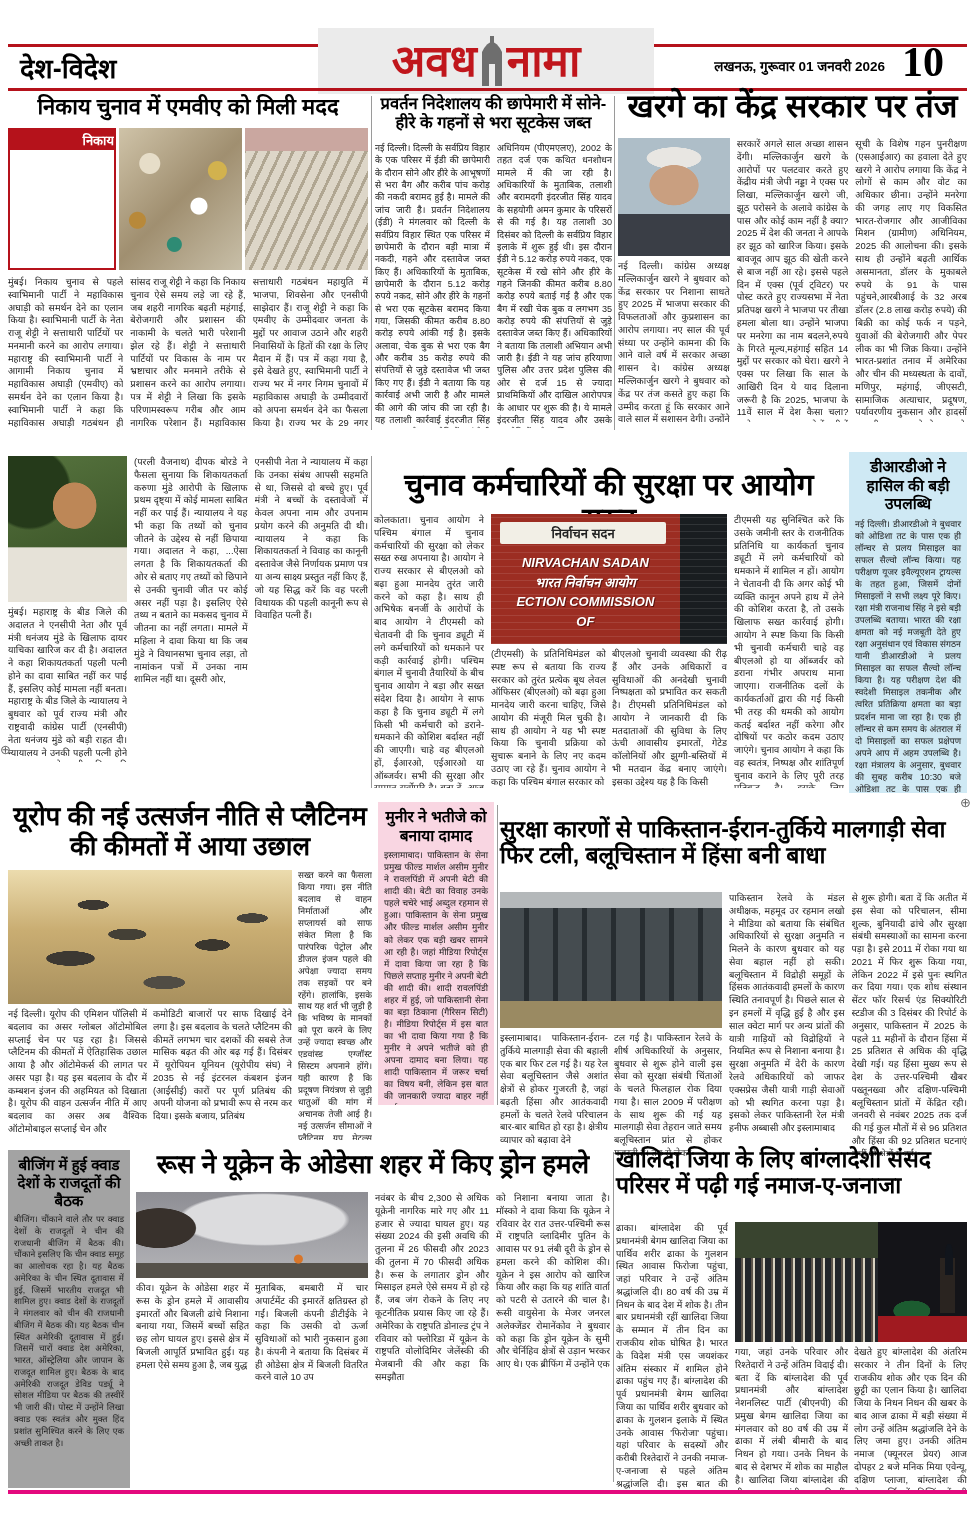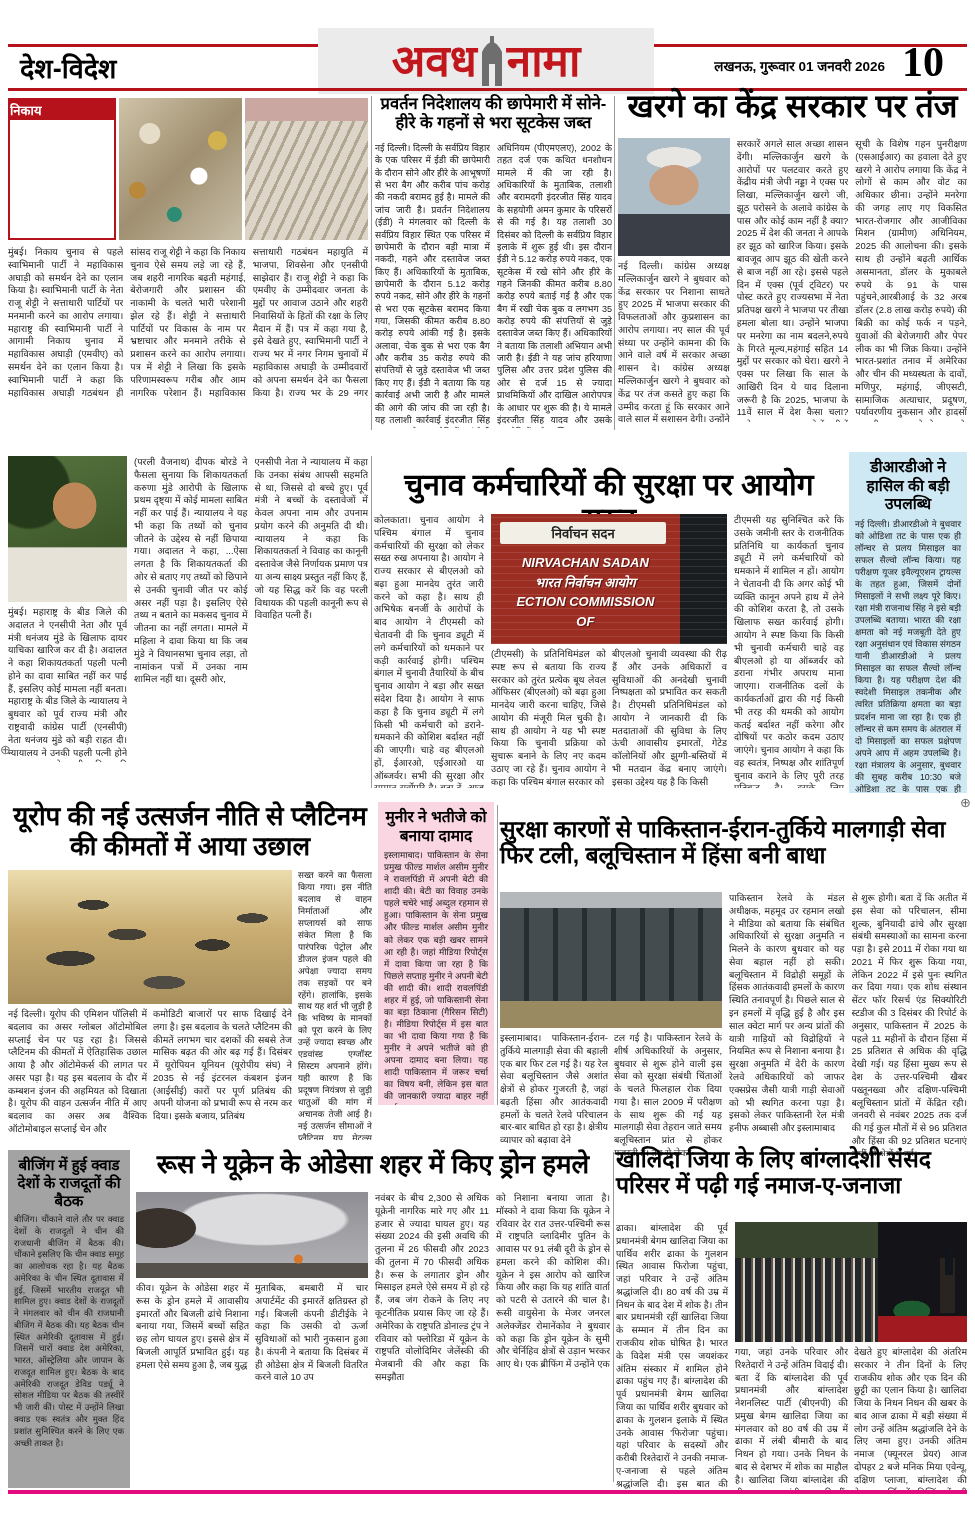--- a/index.html
+++ b/index.html
@@ -13,21 +13,21 @@
   .masthead-word{font-size:44px;font-weight:bold;color:#c0161c;line-height:1;}
   .edition{font-size:13.5px;font-weight:bold;text-align:right;color:#000;}
   .pageno{font-size:42px;font-weight:bold;font-family:"Liberation Serif","DejaVu Serif",serif;color:#000;}
   .hl{font-weight:bold;text-align:center;color:#000;line-height:1.14;}
   .bt{font-size:9.4px;line-height:1.36;text-align:justify;color:#1b1b1b;overflow:hidden;}
   .cols{display:flex;gap:7px;}
   .col{flex:1;overflow:hidden;}
   .photo{position:relative;overflow:hidden;background:#999;}
   
   .qbox{border:2.5px solid #b5121b;background:#fff;overflow:hidden;}
-  .qbox-head{background:#b5121b;color:#fff;font-weight:bold;font-size:13px;text-align:left;padding:1px 0;}
+  .qbox-head{background:#b5121b;color:#fff;font-weight:bold;font-size:13px;text-align:right;padding:1px 0;}
   .qbox-body{font-size:10.5px;font-weight:bold;line-height:1.45;padding:4px 5px;text-align:left;}
   .qmark{color:#b5121b;font-size:15px;font-weight:bold;}
   
   .box-blue{background:#cfe9f4;}
   .box-pink{background:#f9d6e2;}
   .box-cream{background:#a3a3a3;}
   .tint-box{padding:6px 6px;box-sizing:border-box;overflow:hidden;}
   .tint-hl{font-weight:bold;text-align:center;font-size:15.5px;line-height:1.2;margin-bottom:4px;color:#000;}
   .tint-bt{font-size:8.8px;line-height:1.37;text-align:justify;color:#1b1b1b;}
   
@@ -108,20 +108,21 @@
     <span class="masthead-word">नामा</span>
   </div>
   <div class="abs edition" style="left:660px;top:57px;width:225px;">लखनऊ, गुरूवार 01 जनवरी 2026</div>
   <div class="abs pageno" style="left:902px;top:38px;">10</div>
   <div class="abs rule" style="left:8px;top:88px;width:959px;height:3px;"></div>
 
   <div class="vline" style="left:371px;top:96px;height:334px;"></div>
   <div class="vline" style="left:614px;top:96px;height:334px;"></div>
 
   <div class="abs" style="left:8px;top:94px;width:360px;">
+    <div class="hl" style="font-size:22px;height:30px;">निकाय चुनाव में एमवीए को मिली मदद</div>
     <div style="display:flex;gap:3px;margin-top:4px;height:142px;">
       <div class="qbox" style="width:104px;flex:none;">
         <div class="qbox-head">निकाय</div>
       </div>
       <div class="photo ph-jewel1" style="flex:1;"></div>
       <div class="photo ph-jewel2" style="flex:1;"></div>
     </div>
     <div class="cols" style="margin-top:6px;height:152px;">
       <div class="col bt">मुंबई। निकाय चुनाव से पहले स्वाभिमानी पार्टी ने महाविकास अघाड़ी को समर्थन देने का एलान किया है। स्वाभिमानी पार्टी के नेता राजू शेट्टी ने सत्ताधारी पार्टियों पर मनमानी करने का आरोप लगाया। महाराष्ट्र की स्वाभिमानी पार्टी ने आगामी निकाय चुनाव में महाविकास अघाड़ी (एमवीए) को समर्थन देने का एलान किया है। स्वाभिमानी पार्टी ने कहा कि महाविकास अघाड़ी गठबंधन ही महंगाई, बेरोजगारी और भ्रष्टाचार के खिलाफ लड़ रहा है। कांग्रेस के विधान परिषद के नेता सतेज पाटिल को लिखे पत्र में स्वाभिमानी पार्टी के नेता और पूर्व</div>
       <div class="col bt">सांसद राजू शेट्टी ने कहा कि निकाय चुनाव ऐसे समय लड़े जा रहे हैं, जब शहरी नागरिक बढ़ती महंगाई, बेरोजगारी और प्रशासन की नाकामी के चलते भारी परेशानी झेल रहे हैं। शेट्टी ने सत्ताधारी पार्टियों पर विकास के नाम पर भ्रष्टाचार और मनमाने तरीके से प्रशासन करने का आरोप लगाया। पत्र में शेट्टी ने लिखा कि इसके परिणामस्वरूप गरीब और आम नागरिक परेशान हैं। महाविकास अघाड़ी में कांग्रेस, शिवसेना (यूबीटी) और एनसीपी (एसपी) शामिल हैं, जबकि</div>

